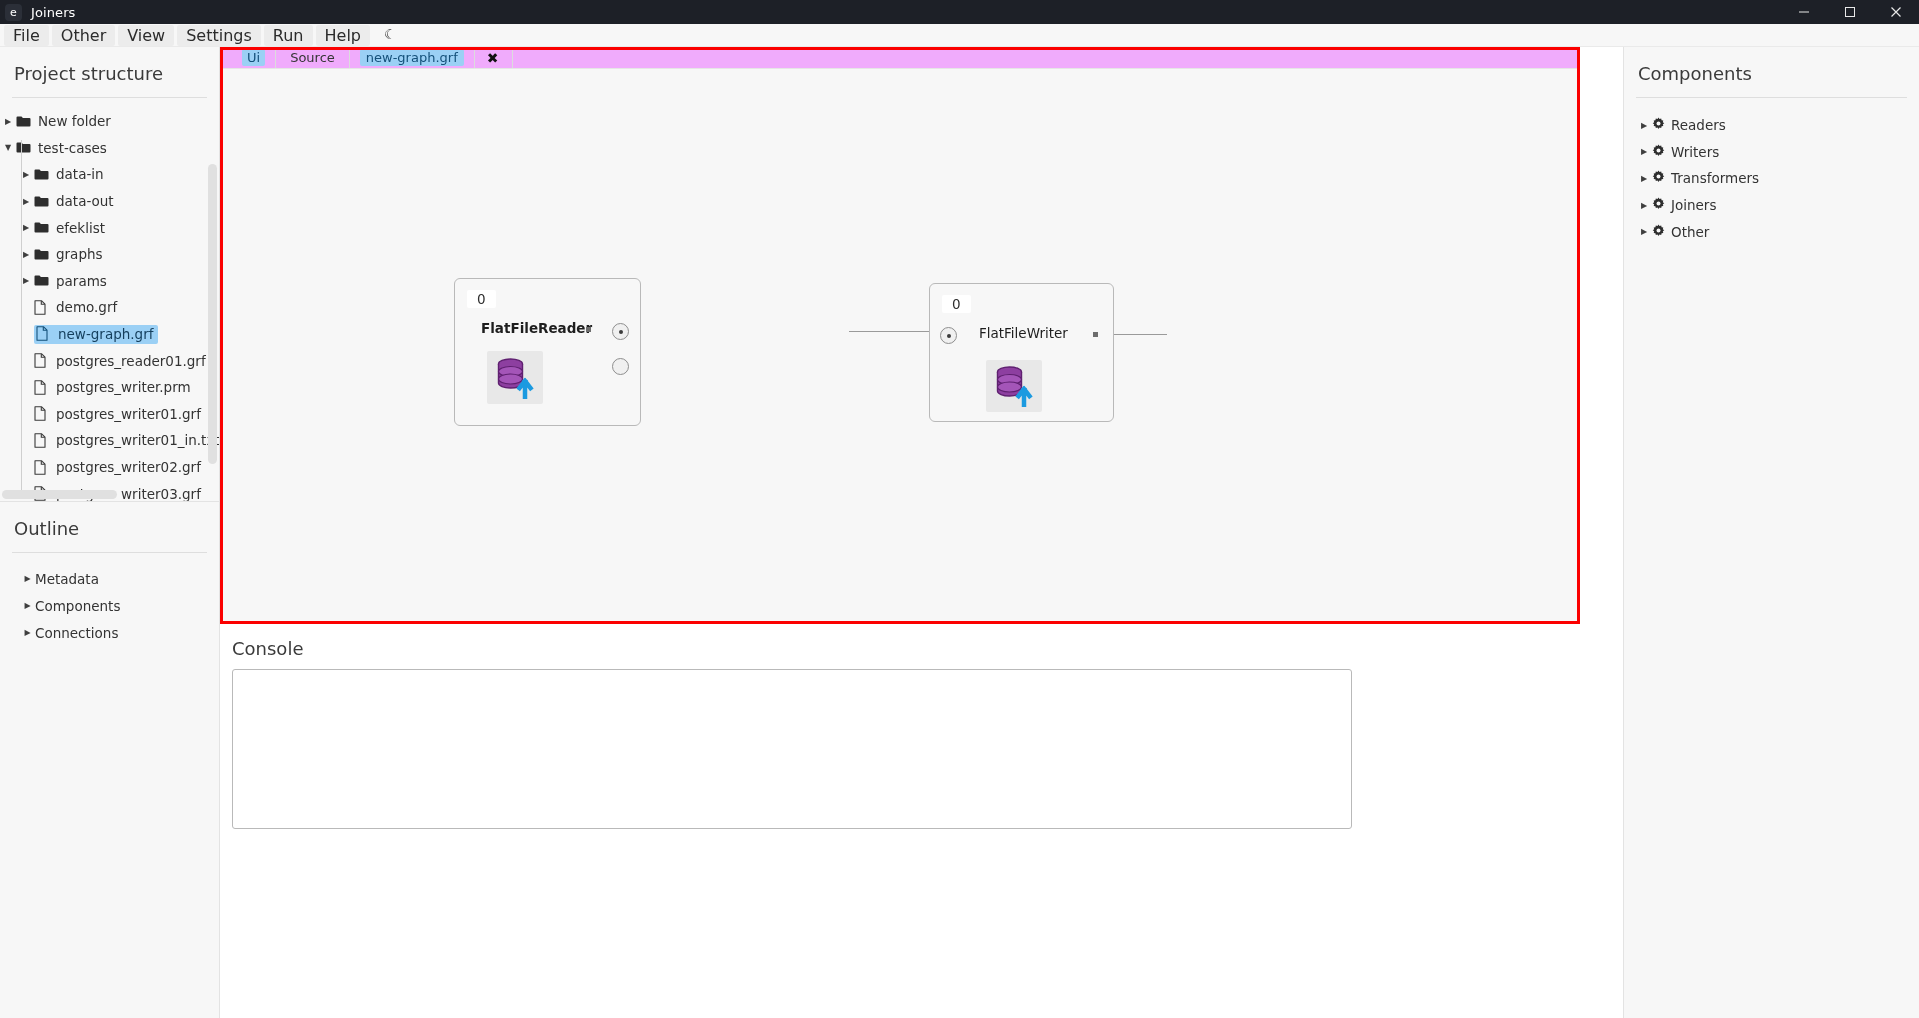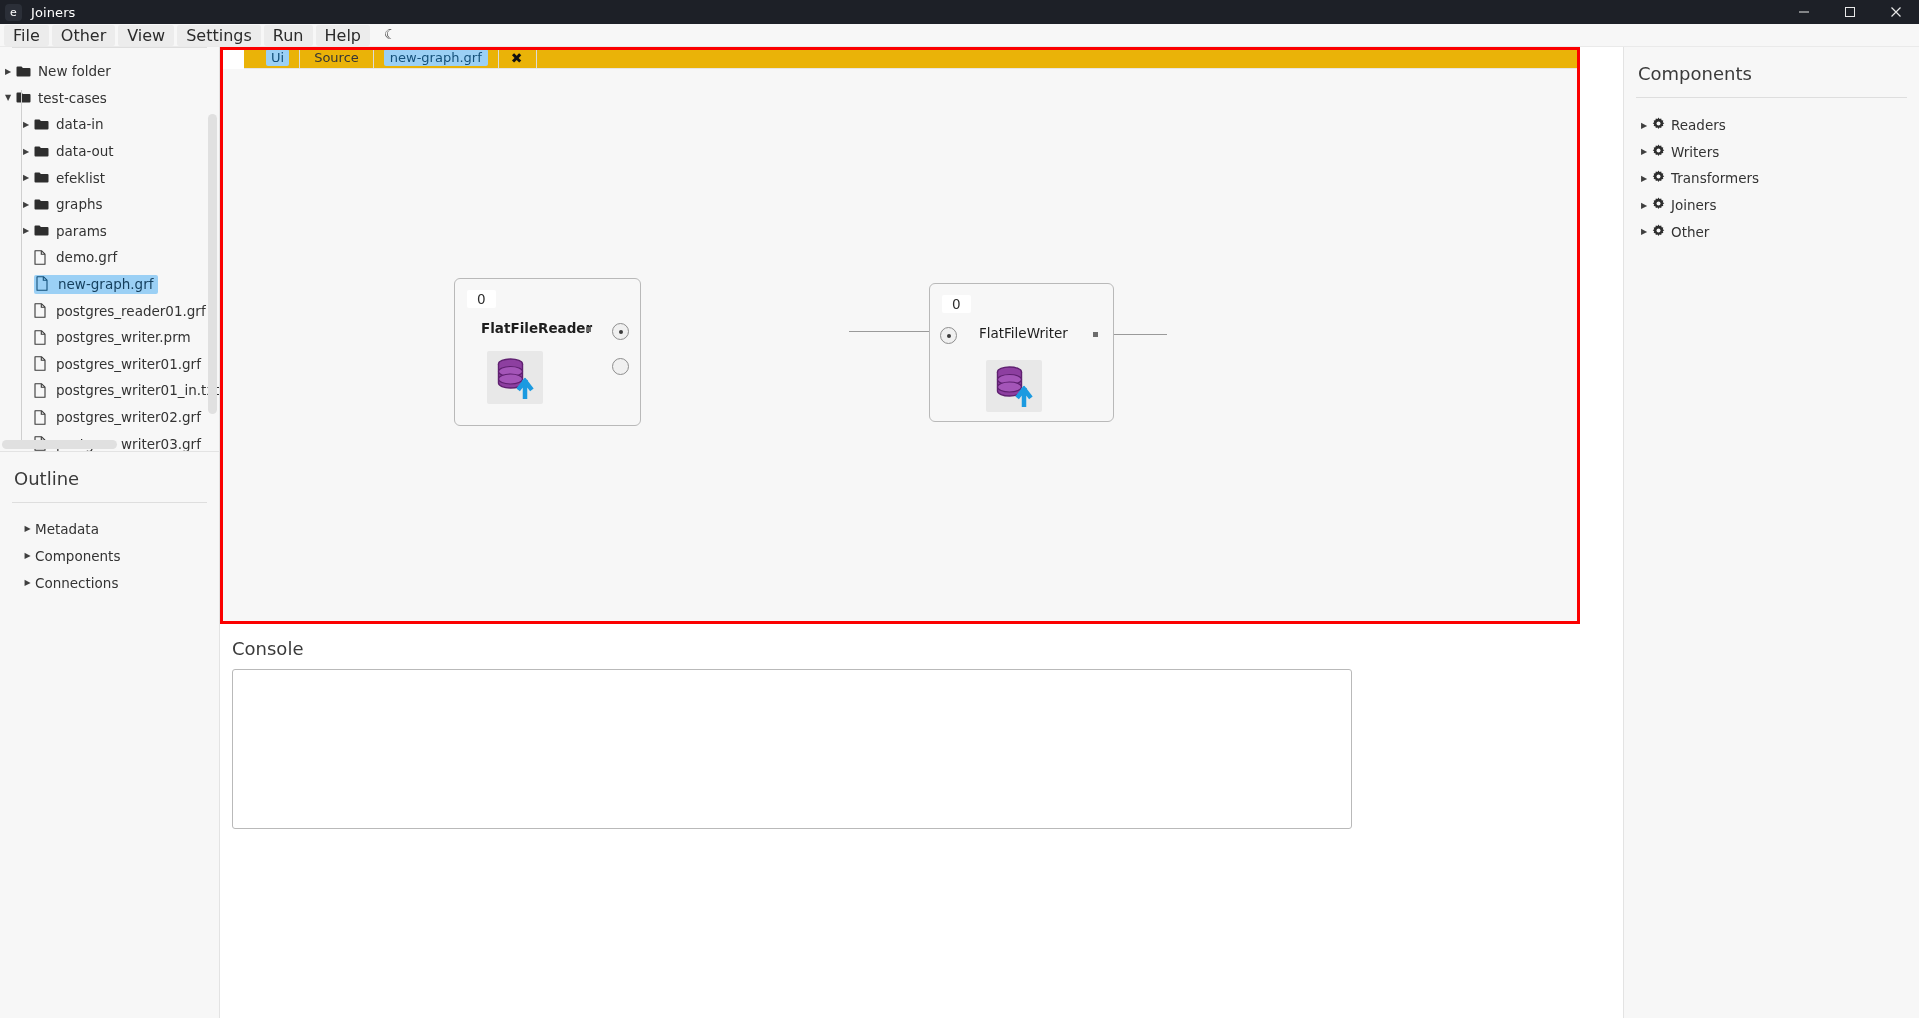--- a/index.html
+++ b/index.html
@@ -84,22 +84,22 @@
   #center-col { flex: 1; display: flex; flex-direction: column;
                 background: #ffffff; position: relative; }
 
   #editor-outline {
     position: absolute; left: 0px; top: 0px;
     width: 1360px; height: 577px;
     border: 3px solid #fb0000; pointer-events: none; z-index: 40;
   }
 
   #editor-area { width: 1360px; height: 577px; position: relative; }
-  #tabbar { height: 22px; background: #eab308; display: flex; align-items: stretch;
-            border-bottom: 1px solid #e6e6e6; padding-left: 12px; margin-left: 24px; }
+  #tabbar { height: 22px; background: #f0abfc; display: flex; align-items: stretch;
+            border-bottom: 1px solid #e6e6e6; padding-left: 12px; }
   .tab { display: flex; align-items: center; padding: 0 14px; font-size: 13px;
          color: #353535; border-right: 1px solid #dcdcdc; }
   .tab.mini { padding: 0 10px; }
   .tab-badge { background: #9bd0f5; color: #14507a; padding: 1px 5px;
                border-radius: 2px; font-size: 13px; }
   .tab-file { background: #9bd0f5; color: #14507a; padding: 1px 6px;
               border-radius: 2px; font-size: 13px; }
   .tab-close { display: flex; align-items: center; padding: 0 14px 0 12px;
                font-size: 14px; color: #111; font-weight: 700;
                border-right: 1px solid #dcdcdc; }
@@ -172,20 +172,21 @@
   <div class="menu-item">View</div>
   <div class="menu-item">Settings</div>
   <div class="menu-item">Run</div>
   <div class="menu-item">Help</div>
   <div class="menu-item" id="moon-btn">☾</div>
 </div>
 
 <div id="body-wrap">
 
   <div id="left-panel">
+    <div class="panel-title">Project structure</div>
     <div class="panel-rule"></div>
 
     <div id="tree-scroll">
       <div class="indent-line" style="top:42px;height:350px;"></div>
       <div id="tree">
           <div class="tree-row">
             <span class="tw-arrow">▶</span>
             <span class="folder-ico">
               <svg width="15" height="13" viewBox="0 0 15 13">
                 <path d="M0.5 2.5 a1 1 0 0 1 1-1 h4 l1.4 1.6 h6.6 a1 1 0 0 1 1 1 v6.4 a1 1 0 0 1 -1 1 h-12 a1 1 0 0 1 -1 -1 z" fill="#2e2e2e"></path>

